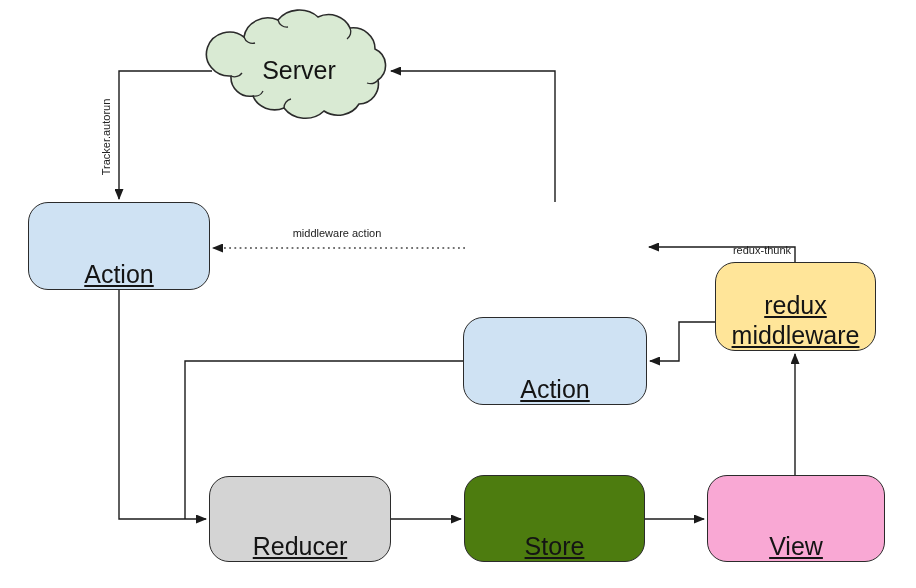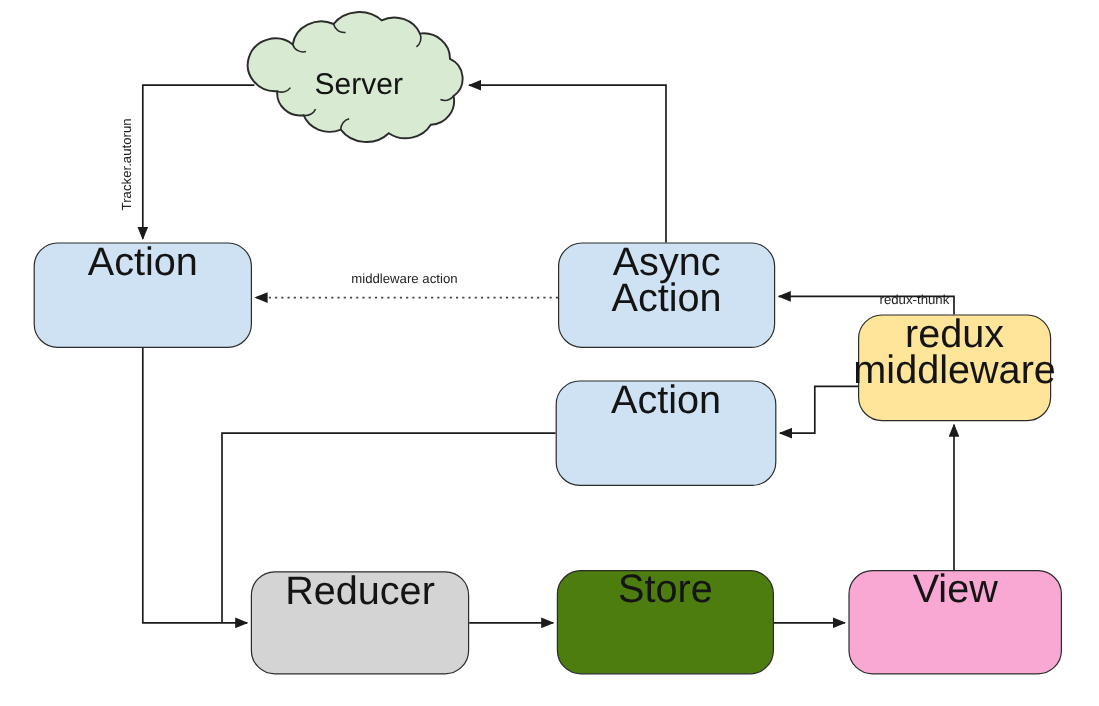--- a/index.html
+++ b/index.html
@@ -12,27 +12,28 @@
   }
   #diagram { position: absolute; left: 0; top: 0; width: 916px; height: 448px; }
   svg.wires { position: absolute; left: 0; top: 0; z-index: 1; }
 
   .node {
     position: absolute;
     box-sizing: border-box;
     border: 1.6px solid #2b2b2b;
     border-radius: 20px;
     display: flex;
-    align-items: flex-start;
+    align-items: flex-end;
     justify-content: center;
     text-align: center;
-    font-size: 33px;
+    font-size: 25px;
     color: #141414;
     line-height: 30px;
     z-index: 2;
+    text-decoration: underline;
   }
   .node-action-left  { left: 28px;  top: 202px; width: 182px; height: 88px; }
   .node-async-action { left: 465px; top: 202px; width: 181px; height: 88px; }
   .node-action-mid   { left: 463px; top: 317px; width: 184px; height: 88px; }
   .node-middleware   { left: 715px; top: 262px; width: 161px; height: 89px; padding: 0 10px; }
   .node-reducer      { left: 209px; top: 476px; width: 182px; height: 86px; }
   .node-store        { left: 464px; top: 475px; width: 181px; height: 87px; }
   .node-view         { left: 707px; top: 475px; width: 178px; height: 87px; }
 
   .cloud-label {
@@ -103,23 +104,20 @@
       </g>
     </g>
   </svg>
 
   <div class="cloud-label">Server</div>
 
   <div class="node node-action-left" style="background: rgb(207, 226, 243);">
     <span>Action</span>
   </div>
 
-  <div class="node node-async-action" style="background: rgb(207, 226, 243);">
-    <span>Async Action</span>
-  </div>
 
   <div class="node node-action-mid" style="background: rgb(207, 226, 243);">
     <span>Action</span>
   </div>
 
   <div class="node node-reducer" style="background: rgb(212, 212, 212);">
     <span>Reducer</span>
   </div>
 
   <div class="node node-middleware" style="background: rgb(255, 229, 153);">

